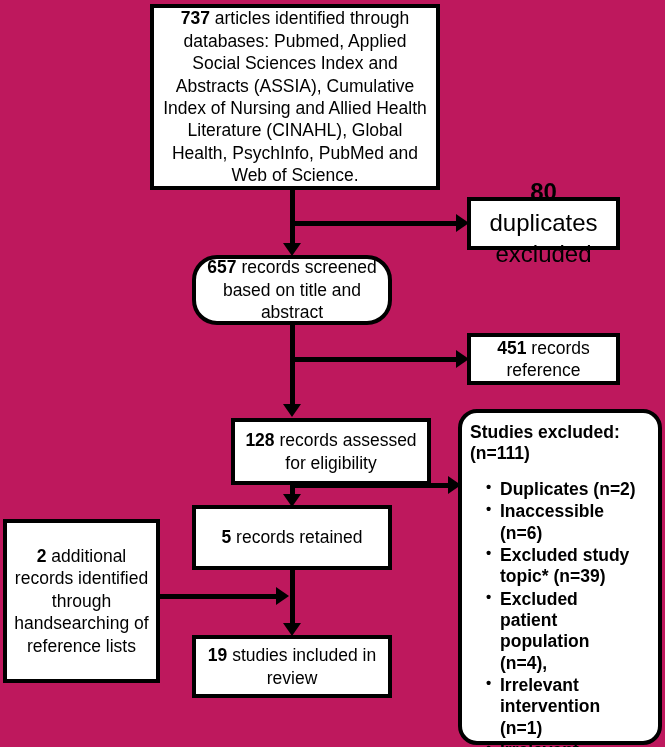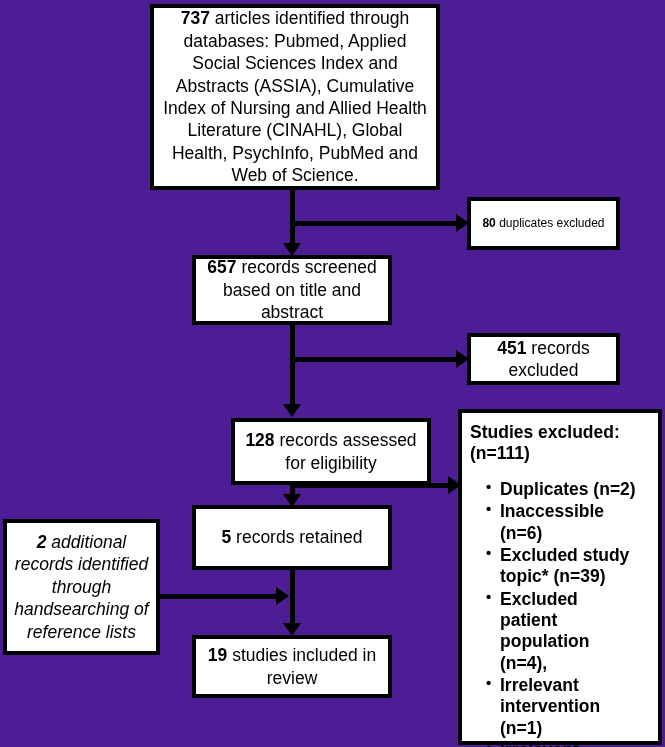--- a/index.html
+++ b/index.html
@@ -5,21 +5,21 @@
 <style>
   html, body {
     margin: 0;
     padding: 0;
     background: #ffffff;
   }
   #diagram {
     position: relative;
     width: 665px;
     height: 747px;
-    background: #4c1d95;
+    background: #be185d;
     font-family: "Liberation Sans", sans-serif;
     overflow: hidden;
   }
   .box {
     position: absolute;
     box-sizing: border-box;
     border: 4px solid #000000;
     background: #ffffff;
     display: flex;
     align-items: center;
@@ -37,53 +37,54 @@
     font-weight: bold;
   }
   
   #box-identified {
     left: 150px; top: 4px; width: 290px; height: 186px;
     font-size: 17.5px;
   }
   #box-screened {
     left: 192px; top: 255px; width: 200px; height: 70px;
     font-size: 17.5px;
+    border-radius: 25px;
   }
   #box-assessed {
     left: 192px; top: 418px; width: 200px; height: 67px;
     font-size: 17.5px;
     margin-left: 39px;
   }
   #box-retained {
     left: 192px; top: 505px; width: 200px; height: 65px;
     font-size: 17.5px;
   }
   #box-included {
     left: 192px; top: 635px; width: 200px; height: 63px;
     font-size: 17.5px;
   }
   #box-duplicates {
     left: 467px; top: 197px; width: 153px; height: 53px;
-    font-size: 12px;
+    font-size: 24px;
   }
   #box-records-excluded {
     left: 467px; top: 333px; width: 153px; height: 52px;
     font-size: 17.5px;
   }
   #box-additional {
-    left: 3px; top: 519px; width: 157px; height: 136px;
-    font-size: 17.5px;
-    font-style: italic;
+    left: 3px; top: 519px; width: 157px; height: 164px;
+    font-size: 17.5px;
   }
   #box-studies-excluded {
     left: 458px; top: 409px; width: 204px; height: 336px;
     font-size: 17.5px;
     align-items: flex-start;
     justify-content: flex-start;
     text-align: left;
+    border-radius: 19px;
   }
   #box-studies-excluded .inner {
     padding: 9px 4px 0 8px;
   }
   .excl-title {
     font-weight: bold;
     line-height: 1.2;
   }
   .excl-list {
     list-style: none;
@@ -173,21 +174,21 @@
   </div>
 
   <div class="box" id="box-screened">
     <div class="inner">
       <span class="num">657</span><span> records screened based on title and abstract</span>
     </div>
   </div>
 
   <div class="box" id="box-records-excluded">
     <div class="inner">
-      <span class="num">451</span><span> records excluded</span>
+      <span class="num">451</span><span> records reference</span>
     </div>
   </div>
 
   <div class="box" id="box-assessed">
     <div class="inner">
       <span class="num">128</span><span> records assessed for eligibility</span>
     </div>
   </div>
 
   <div class="box" id="box-retained">

